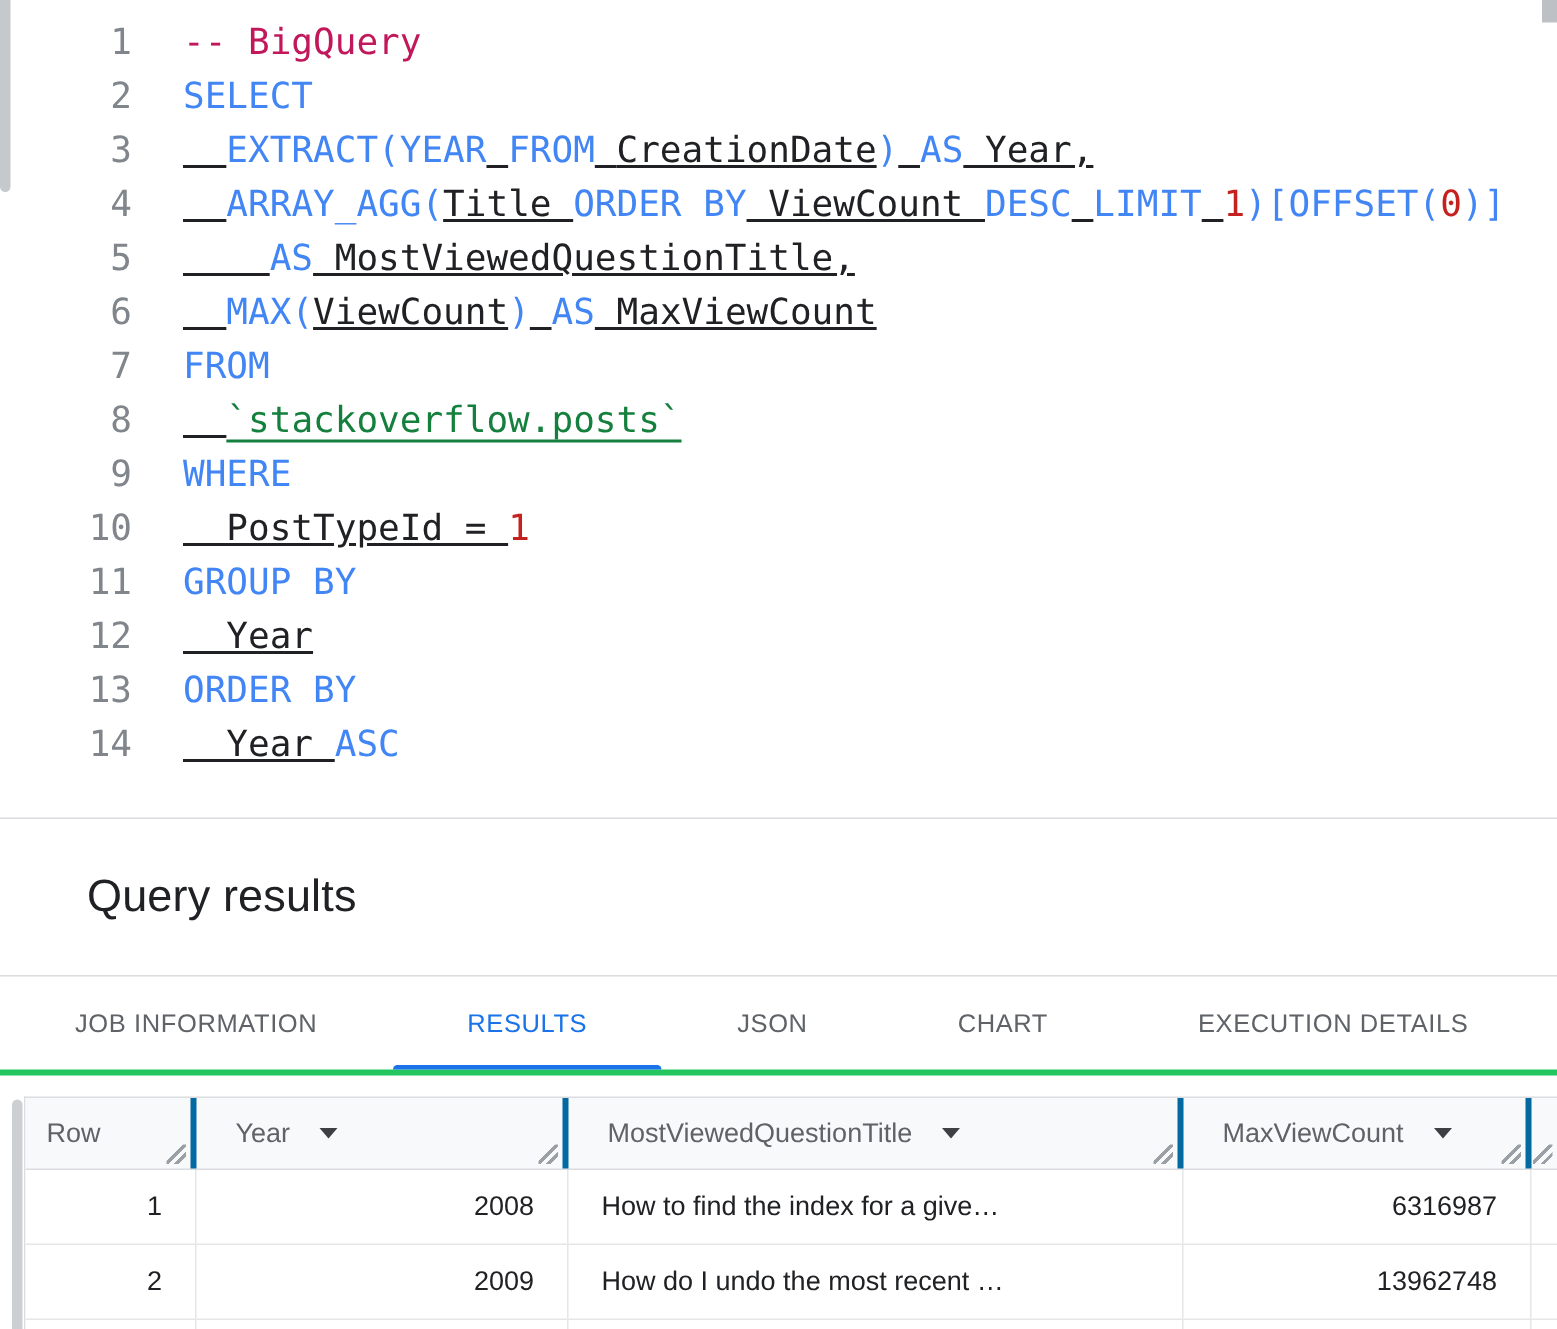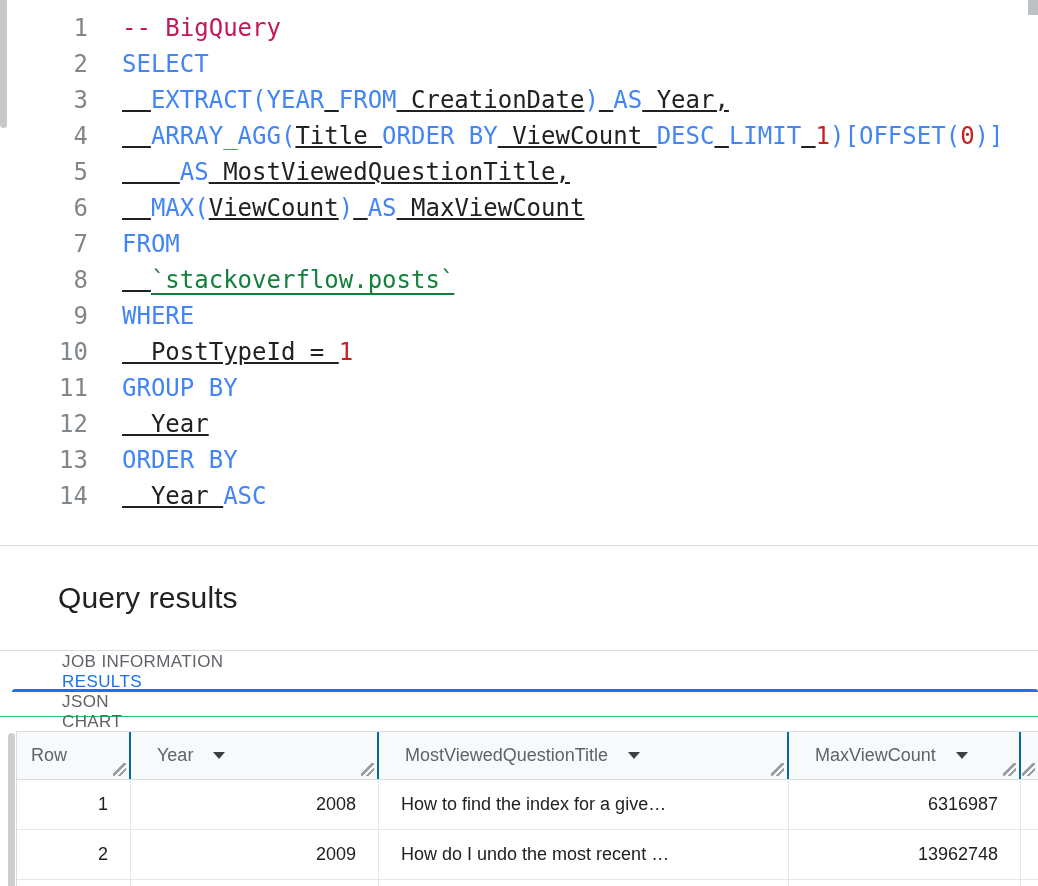--- a/index.html
+++ b/index.html
@@ -42,22 +42,22 @@
     border-bottom: 1px solid #DADCE0; display: flex; align-items: center;
     padding-left: 58px; background: #fff;
   }
   .results-title {
     margin: 0; font-size: 30px; font-weight: 400; color: #202124; letter-spacing: 0.1px;
   }
 
   
   .tabbar {
     position: absolute; top: 652px; left: 0; right: 0; height: 65px;
-    border-bottom: 1px solid #22c55e; display: flex; align-items: stretch;
-    padding-left: 12px; background: #fff; white-space: nowrap; flex-direction: column;
+    border-bottom: 4px solid #22c55e; display: flex; align-items: stretch;
+    padding-left: 0; background: #fff; white-space: nowrap;
   }
   .tab {
     position: relative; display: flex; align-items: center;
     padding: 0 50px; font-size: 17px; font-weight: 500; letter-spacing: 0.4px;
     color: #5F6368; cursor: pointer;
   }
   .tab.active { color: #1A73E8; }
   .tab.active::after {
     content: ""; position: absolute; left: 0; right: 0; bottom: 0; height: 3px;
     background: #1A73E8; border-radius: 3px 3px 0 0;
@@ -69,21 +69,21 @@
     position: absolute; left: 8px; top: 2px; width: 7px; bottom: 0;
     background: #CDD0D3; border-radius: 4px 4px 0 0;
   }
   .grid {
     position: absolute; left: 16px; top: 0; right: 0; bottom: 0;
     border-top: 1px solid #DADCE0; border-left: 1px solid #DADCE0;
   }
   .hrow { display: flex; height: 48px; background: #F8F9FA; border-bottom: 1px solid #DADCE0; }
   .hcell {
     position: relative; display: flex; align-items: center; flex: none;
-    border-right: 2px solid #0369a1; padding-left: 26px;
+    border-right: 4px solid #0369a1; padding-left: 26px;
     font-size: 18px; font-weight: 500; color: #5F6368; cursor: pointer;
   }
   .hcell.first { padding-left: 14px; }
   .hcell.sliver { flex: 1 1 auto; padding-left: 0; border-right: none; }
   .sort-arrow {
     width: 0; height: 0; margin-left: 20px;
     border-left: 6px solid transparent; border-right: 6px solid transparent;
     border-top: 7px solid #3C4043;
   }
   .handle {

